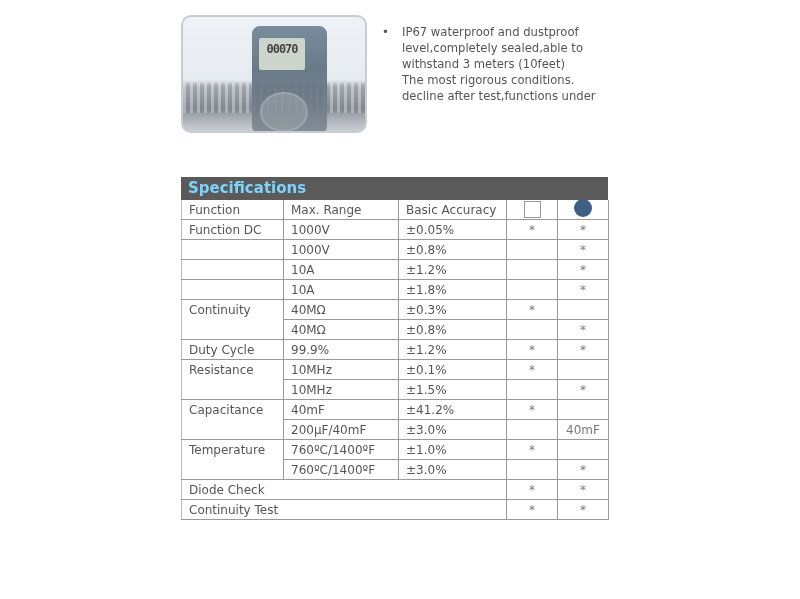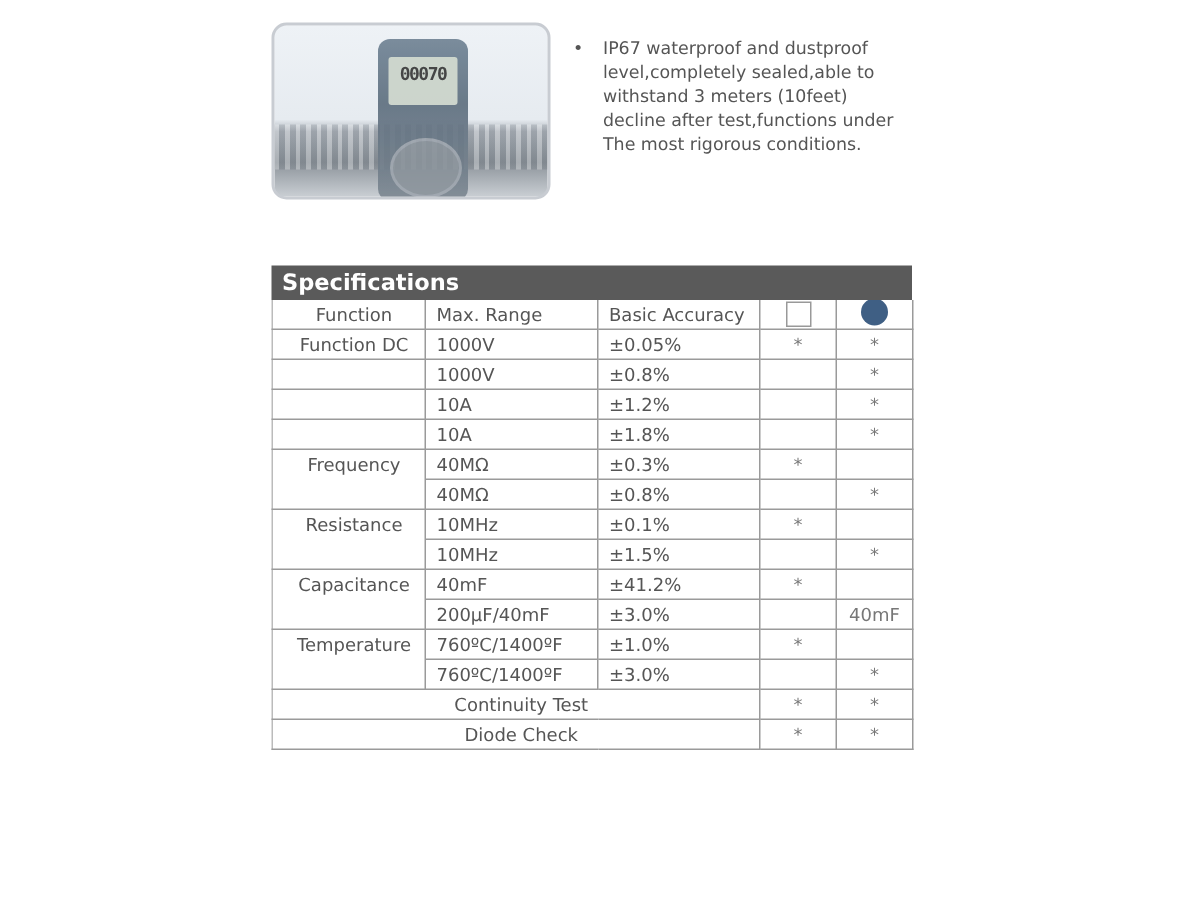--- a/index.html
+++ b/index.html
@@ -7,21 +7,21 @@
     width: 800px; height: 599px; background: #ffffff; position: relative; overflow: hidden;
     font-family: "DejaVu Sans", sans-serif; color: #555;
   }
   .photo {
     position: absolute; left: 181px; top: 15px; width: 186px; height: 118px;
     border-radius: 10px; border: 2px solid #c8ccd2; box-sizing: border-box;
     background: linear-gradient(180deg, #eef2f6 0%, #e6ebf0 55%, #aeb4bb 62%, #8d949b 80%, #c9ced3 100%);
     overflow: hidden;
   }
   .meter {
-    position: absolute; left: 69px; top: 9px; width: 60px; height: 108px; border-radius: 8px;
+    position: absolute; left: 69px; top: 9px; width: 75px; height: 108px; border-radius: 8px;
     background: linear-gradient(180deg, #6e8193 0%, #5c6d7d 40%, #7c8791 100%);
     opacity: 0.9;
   }
   .meter .lcd {
     position: absolute; left: 7px; top: 12px; width: 46px; height: 32px; background: #c9d2c8;
     border-radius: 2px; font-family: "DejaVu Sans Mono", monospace; font-size: 12px; color: #333;
     text-align: center; line-height: 22px; font-weight: bold; letter-spacing: -1px;
   }
   .meter .dial {
     position: absolute; left: 8px; top: 66px; width: 44px; height: 36px; border-radius: 50%;
@@ -35,33 +35,33 @@
     position: absolute; left: 382px; top: 24px; width: 240px;
     font-size: 11.6px; line-height: 16px; color: #555;
   }
   .bullet-text .dot { position: absolute; left: 0; top: 0; }
   .bullet-text .body { margin-left: 20px; }
 
   .spec {
     position: absolute; left: 181px; top: 177px; width: 427px;
   }
   .spec-title {
-    background: #5a5a5a; color: #ffffff; font-weight: bold; font-size: 15px;
+    background: #5a5a5a; color: #7dd3fc; font-weight: bold; font-size: 15px;
     height: 23px; line-height: 23px; padding-left: 7px;
   }
   table {
     border-collapse: collapse; width: 427px; table-layout: fixed; font-size: 12px; color: #555;
   }
   td {
     border: 1px solid #9a9a9a; height: 19px; padding: 0 0 0 7px; white-space: nowrap; overflow: hidden;
   }
   td.c { text-align: center; padding: 0; color: #777; }
   td.fn { border-bottom-color: transparent; }
   tr:first-child td { border-top: none; }
-  td:first-child { border-left: 1px solid #bbb; text-align: center; }
+  td:first-child { border-left: 1px solid #bbb; }
   .chk-box {
     display: inline-block; width: 17px; height: 17px; border: 1px solid #999; box-sizing: border-box; vertical-align: middle;
   }
   .chk-circle {
     display: inline-block; width: 18px; height: 18px; border-radius: 50%; background: #3f5f84; vertical-align: middle; margin-top: -4px;
   }
 </style>
 </head>
 <body>
 
@@ -72,22 +72,22 @@
     <div class="dial"></div>
   </div>
 </div>
 
 <div class="bullet-text">
   <span class="dot">•</span>
   <div class="body">
     <div>IP67 waterproof and dustproof</div>
     <div>level,completely sealed,able to</div>
     <div>withstand 3  meters (10feet)</div>
+    <div>The most rigorous  conditions.</div>
     <div>decline after test,functions under</div>
-    <div>The most rigorous  conditions.</div>
   </div>
 </div>
 
 <div class="spec">
   <div class="spec-title">Specifications</div>
   <table>
     <colgroup>
         <col style="width:102px">
         <col style="width:115px">
         <col style="width:108px">
@@ -124,31 +124,38 @@
           <td class="c">*</td>
         </tr>
         <tr>
           <td></td>
           <td>10A</td>
           <td>±1.8%</td>
           <td class="c"></td>
           <td class="c">*</td>
         </tr>
         <tr>
-          <td class="fn">Frequency</td>
+          <td class="fn">Continuity</td>
           <td>40MΩ</td>
           <td>±0.3%</td>
           <td class="c">*</td>
           <td class="c"></td>
         </tr>
         <tr>
           <td></td>
           <td>40MΩ</td>
           <td>±0.8%</td>
           <td class="c"></td>
+          <td class="c">*</td>
+        </tr>
+        <tr>
+          <td>Duty Cycle</td>
+          <td>99.9%</td>
+          <td>±1.2%</td>
+          <td class="c">*</td>
           <td class="c">*</td>
         </tr>
         <tr>
           <td class="fn">Resistance</td>
           <td>10MHz</td>
           <td>±0.1%</td>
           <td class="c">*</td>
           <td class="c"></td>
         </tr>
         <tr>
@@ -180,24 +187,24 @@
           <td class="c"></td>
         </tr>
         <tr>
           <td></td>
           <td>760ºC/1400ºF</td>
           <td>±3.0%</td>
           <td class="c"></td>
           <td class="c">*</td>
         </tr>
         <tr>
+          <td colspan="3">Diode Check</td>
+          <td class="c">*</td>
+          <td class="c">*</td>
+        </tr>
+        <tr>
           <td colspan="3">Continuity Test</td>
-          <td class="c">*</td>
-          <td class="c">*</td>
-        </tr>
-        <tr>
-          <td colspan="3">Diode Check</td>
           <td class="c">*</td>
           <td class="c">*</td>
         </tr>
       </tbody>
   </table>
 </div>
 
 </body></html>

